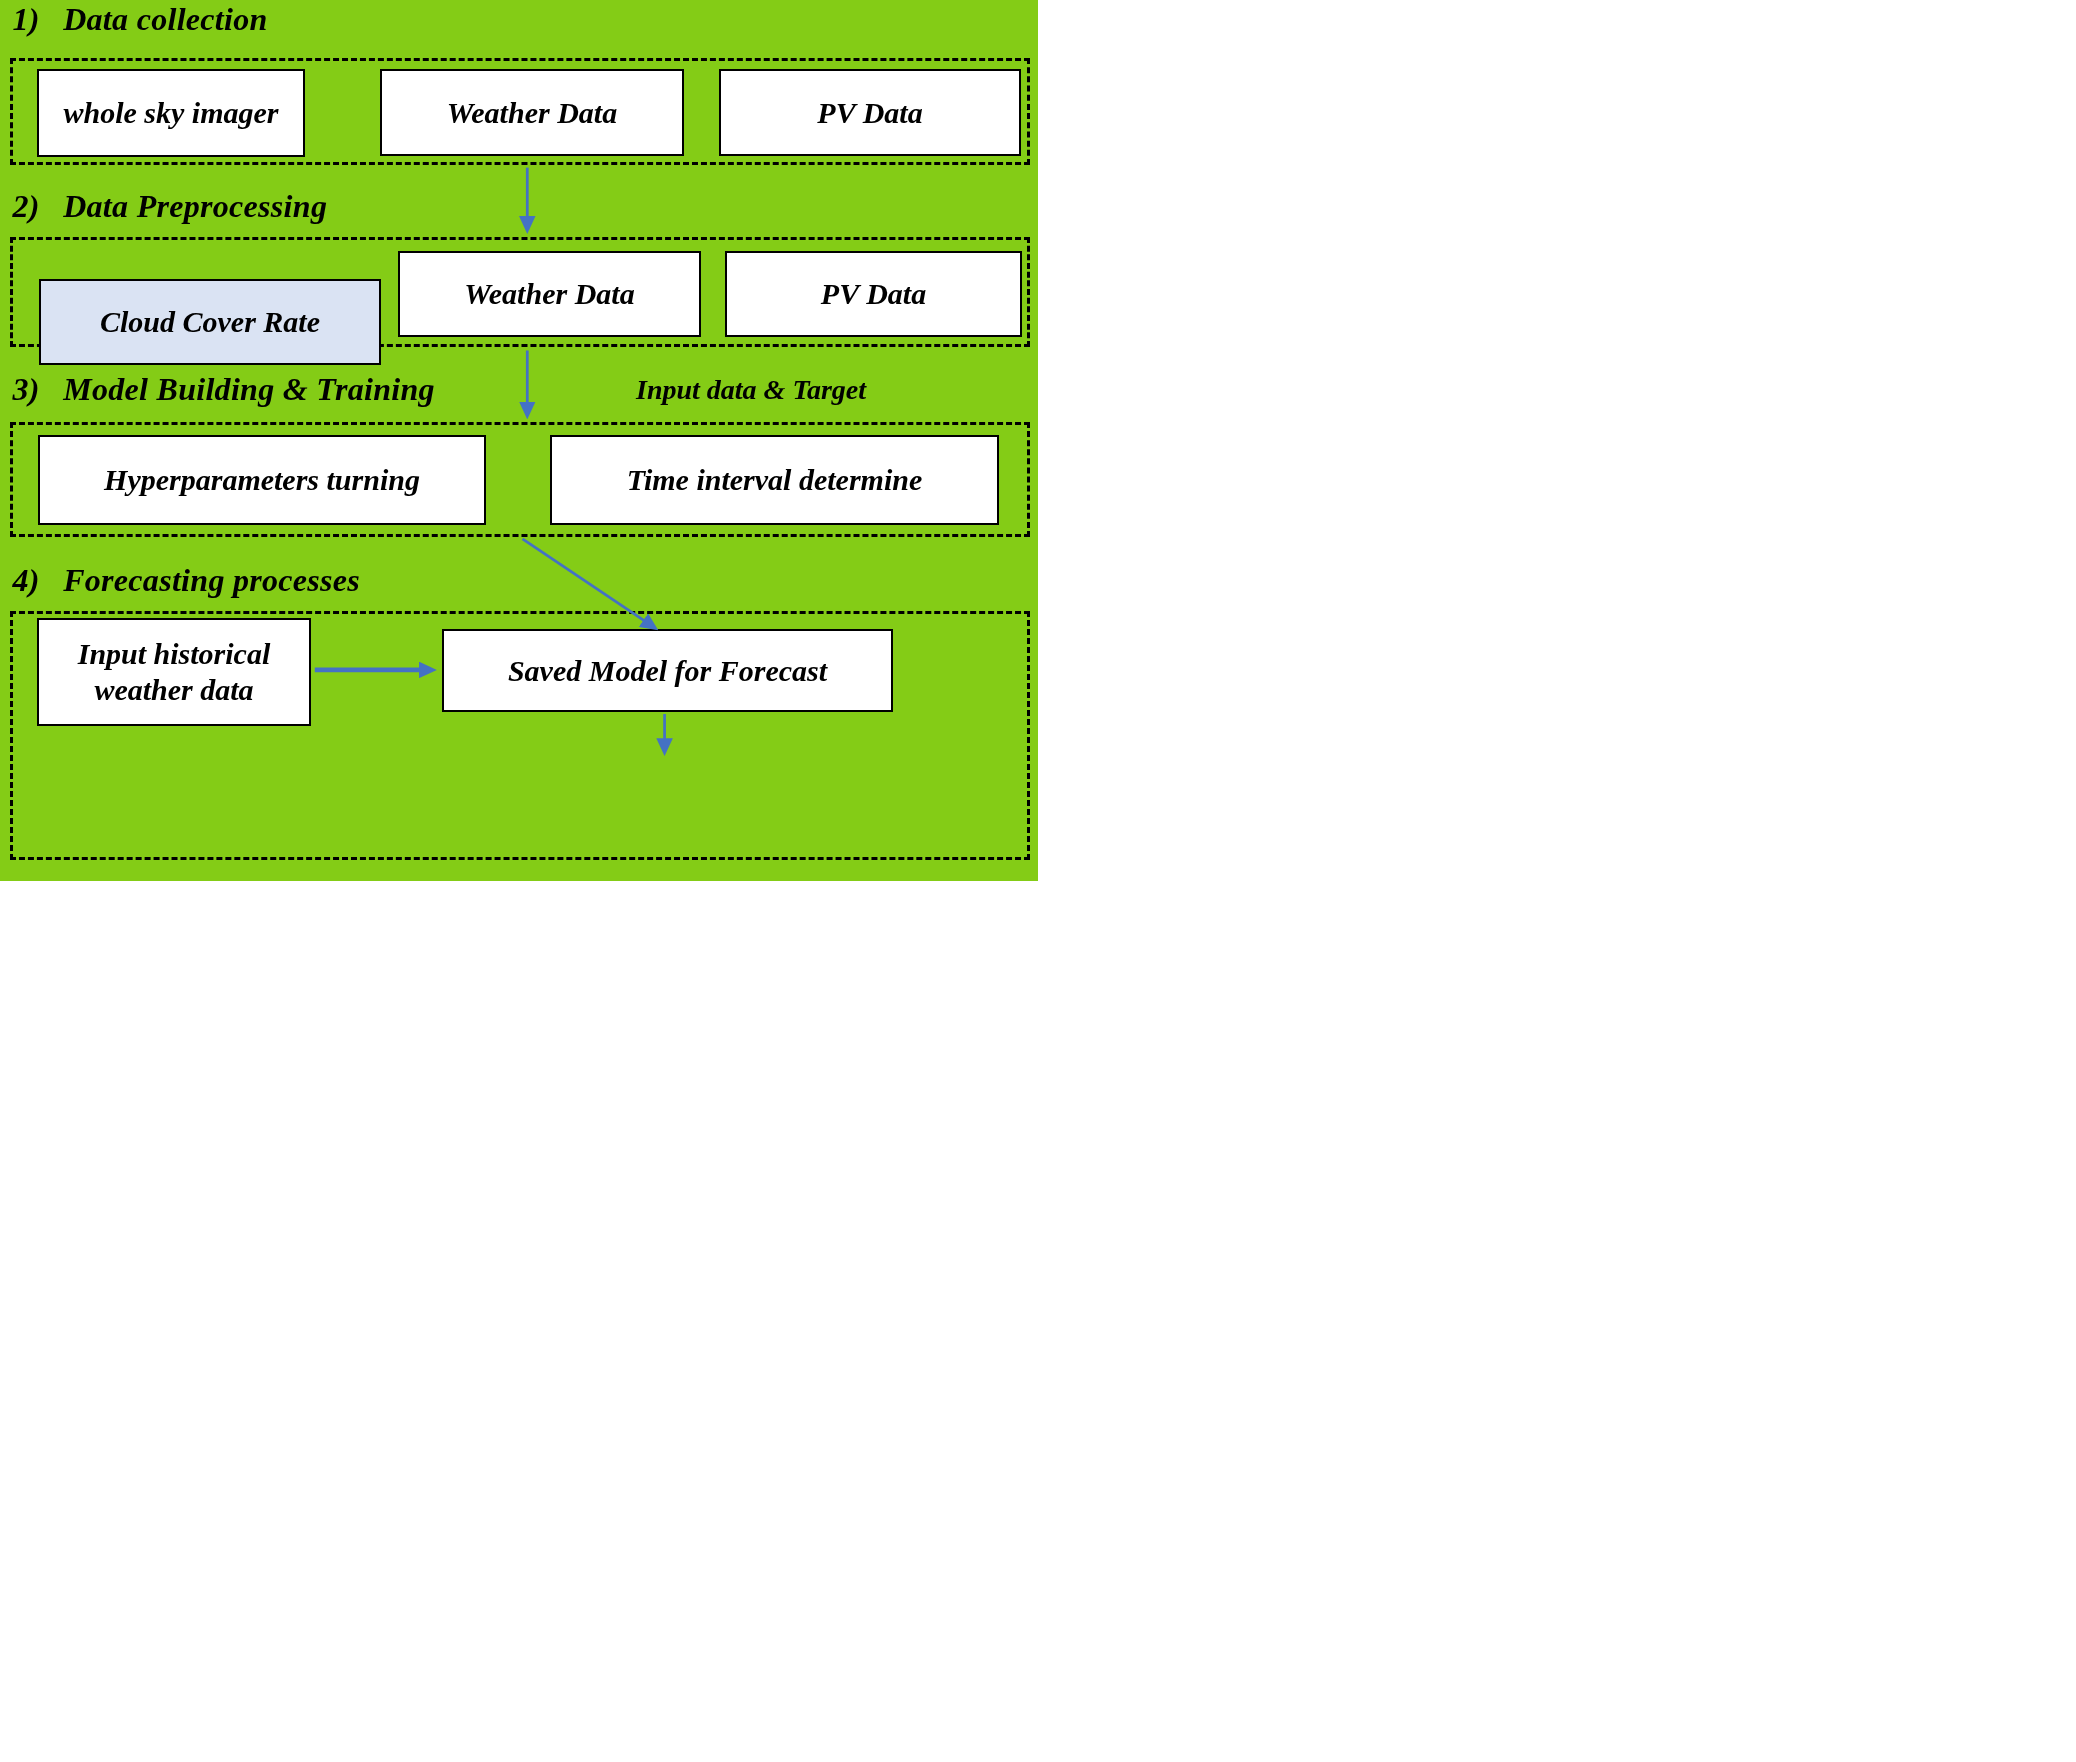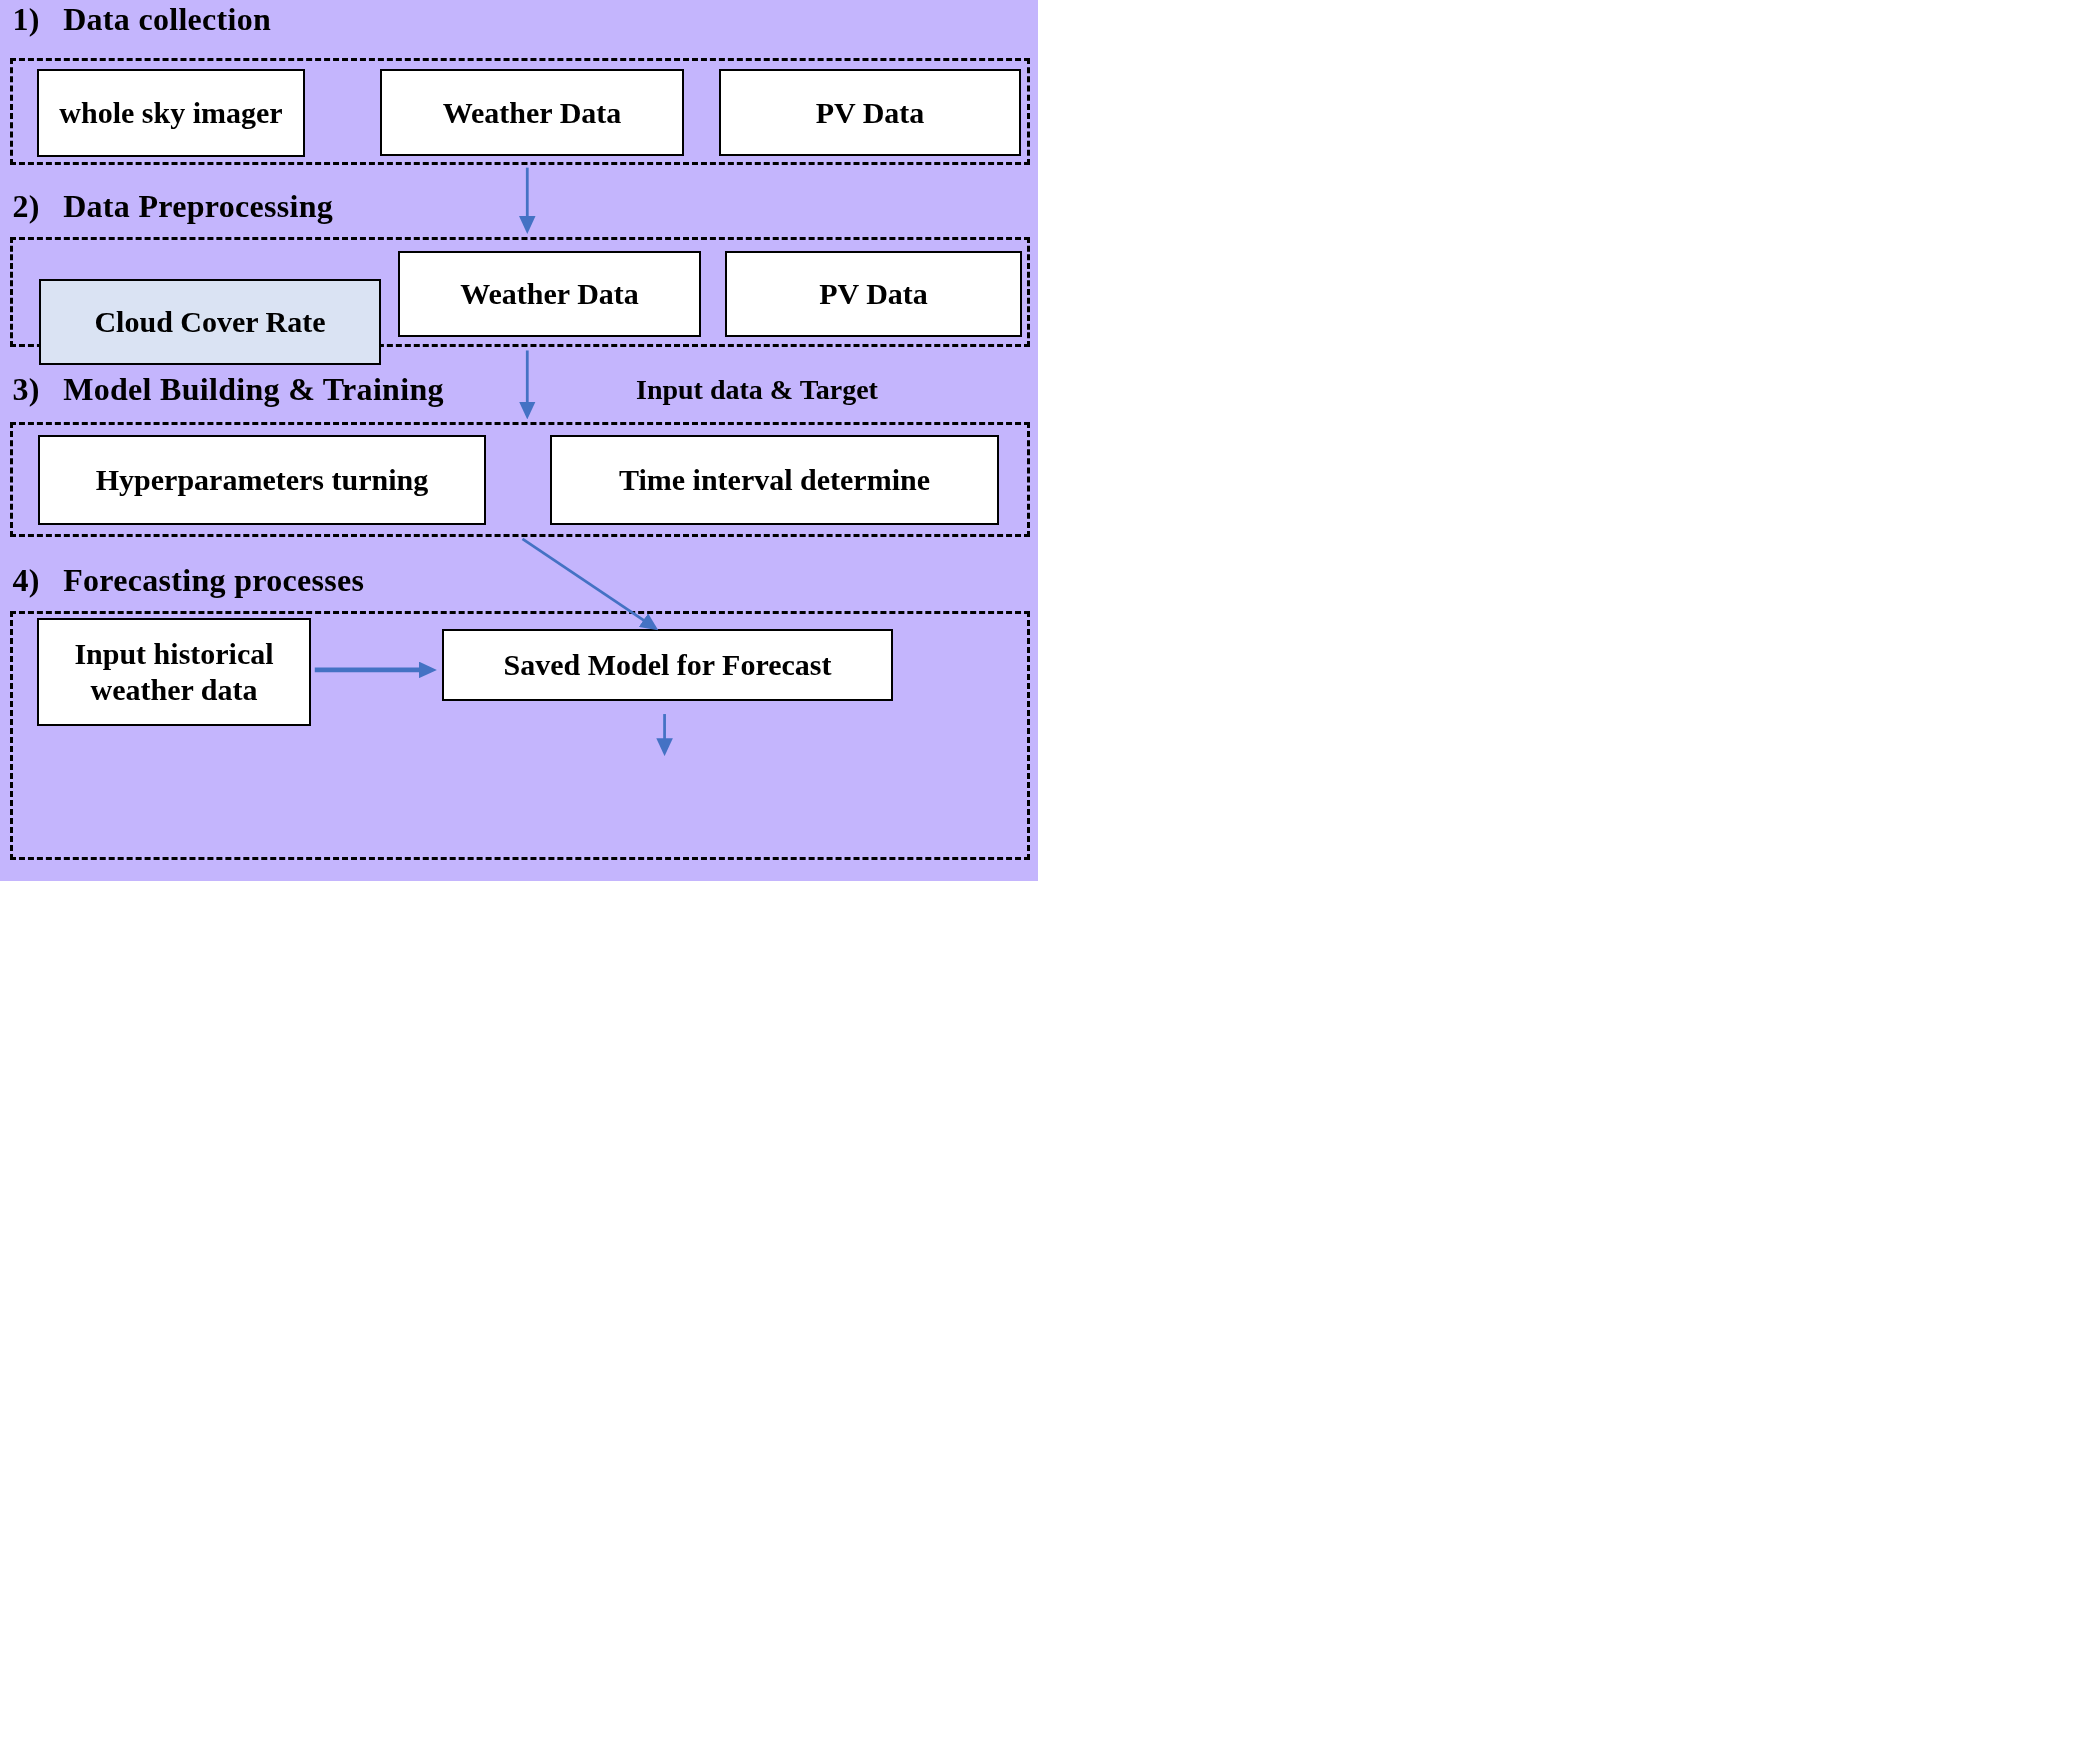--- a/index.html
+++ b/index.html
@@ -1,23 +1,24 @@
 <!DOCTYPE html>
 <html style="--arrow: #4472c4; --hl: #dae3f3;font-size:11px"><head>
 <meta charset="utf-8">
 <style>
   html,body{margin:0;padding:0;background:#ffffff;}
   #canvas{
     position:relative;
     width:1038px;height:881px;
-    background:#c4b5fd;
+    background:#84cc16;
     font-family:"Liberation Serif","DejaVu Serif",serif;
     font-weight:bold;
     color:#000;
     overflow:hidden;
+    font-style:italic;
   }
   .heading{
     position:absolute;left:12.4px;
     font-size:32px;line-height:1.15;
     white-space:nowrap;
     letter-spacing:0.3px;
   }
   .heading .num{display:inline-block;margin-right:23.5px;}
   .annotation{
     position:absolute;
@@ -95,21 +96,21 @@
   <div class="box" style="left:38px;top:435px;width:448px;height:90px;">
     <span>Hyperparameters turning</span>
   </div>
   <div class="box" style="left:550px;top:435px;width:449px;height:90px;">
     <span>Time interval determine</span>
   </div>
 
   <div class="box" style="left:37px;top:618px;width:274px;height:108px;">
     <span>Input historical weather data</span>
   </div>
-  <div class="box" style="left:442px;top:629px;width:451px;height:72px;">
+  <div class="box" style="left:442px;top:629px;width:451px;height:83px;">
     <span>Saved Model for Forecast</span>
   </div>
 
   <svg id="arrow-layer" viewBox="0 0 1504 1277" xmlns="http://www.w3.org/2000/svg">
     <defs>
       <marker id="ah" viewBox="0 0 26 24" refX="2" refY="12" markerWidth="26" markerHeight="24" orient="auto" markerUnits="userSpaceOnUse">
         <path class="arrow-head" d="M0 0 L26 12 L0 24 Z"></path>
       </marker>
     </defs>
     <path class="shaft" d="M764 243 L764 315" stroke-width="4" marker-end="url(#ah)"></path>

